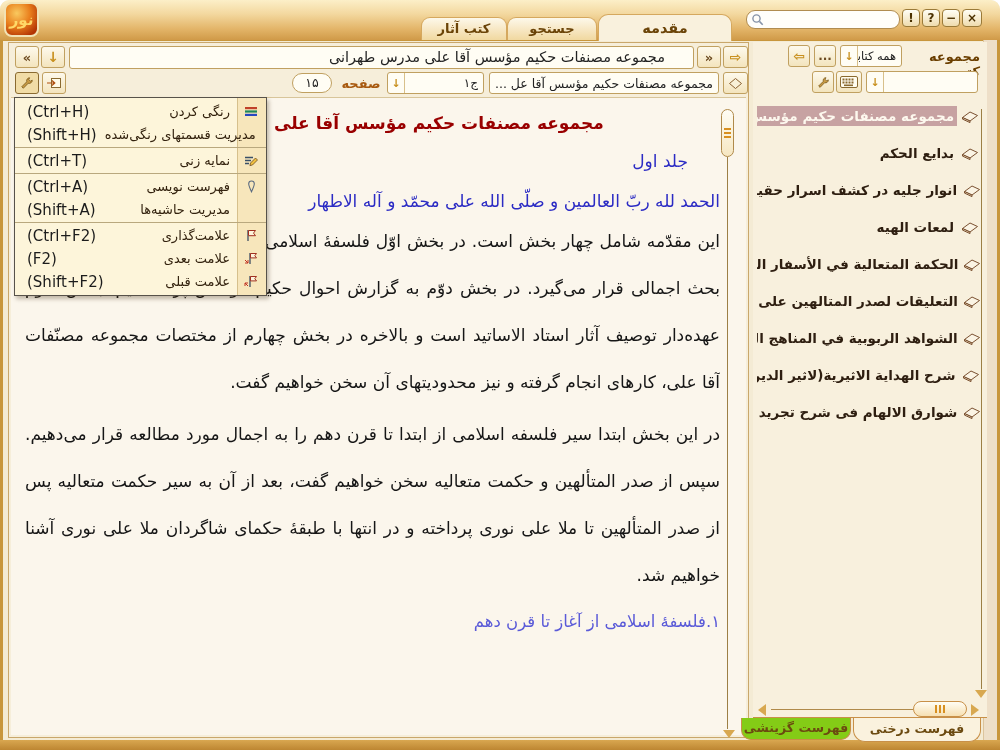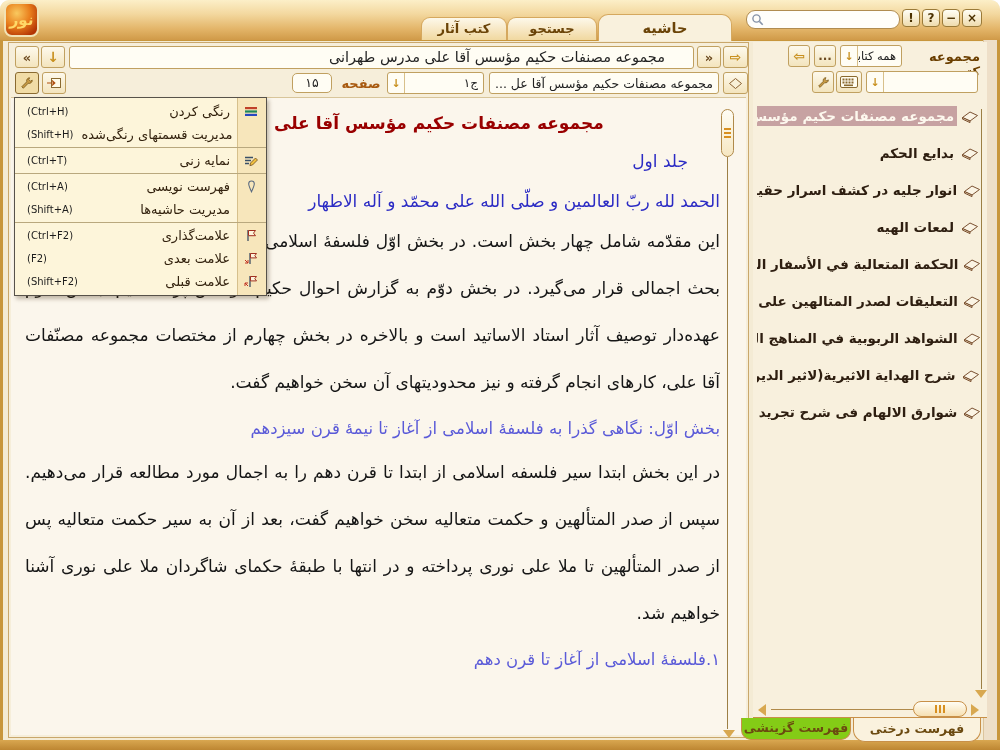--- a/index.html
+++ b/index.html
@@ -42,21 +42,21 @@
   .tbtn.pressed{background:#f1dca6;border-color:#8a6a30;}
   #title-field{position:absolute;left:60px;top:3px;width:625px;height:23px;box-sizing:border-box;
     background:#fffdf4;border:1px solid #c0a060;border-radius:3px;direction:rtl;text-align:right;
     font-size:14.5px;color:#222;padding:2px 28px 0 6px;white-space:nowrap;overflow:hidden;}
   .comboline{position:absolute;box-sizing:border-box;background:#fffdf4;border:1px solid #c0a060;
     border-radius:3px;display:flex;direction:rtl;align-items:center;}
   .combo-arrow{width:16px;height:100%;border-right:1px solid #d8c08a;display:flex;align-items:center;
     justify-content:center;color:#c8901f;font-weight:bold;font-size:11px;order:2;}
   .combo-text{flex:1;font-size:12px;color:#222;padding:0 5px;white-space:nowrap;overflow:hidden;text-align:right;}
   #page-num{position:absolute;left:283px;top:30px;width:40px;height:20px;box-sizing:border-box;
-    background:#fffdf4;border:1px solid #c0a060;border-radius:5px;text-align:center;font-size:12.5px;
+    background:#fffdf4;border:1px solid #c0a060;border-radius:10px;text-align:center;font-size:12.5px;
     color:#222;line-height:18px;}
   #page-label{position:absolute;left:328px;top:33px;width:48px;text-align:center;color:#a85a10;
     font-weight:bold;font-size:13px;direction:rtl;}
   
   #reader{position:absolute;left:2px;right:2px;top:54px;bottom:2px;background:#fbf6ec;border-top:1px solid #d8c59a;}
   #doc{position:absolute;left:14px;right:26px;top:0;bottom:4px;direction:rtl;overflow:hidden;font-size:17px;color:#161616;}
   .doc-title{text-align:center;color:#990000;font-weight:bold;font-size:17px;margin:15px 0 0;}
   .h-blue{color:#2b2bc4;margin-top:17px;line-height:23px;}
   .h-ind{padding-right:32px;}
   .h-violet{color:#5a5ad8;margin-top:8px;line-height:30px;font-size:16.5px;}
@@ -74,21 +74,21 @@
   .vthumb i{display:block;height:2px;margin:2px 2px 0;background:#d89020;}
   .vthumb i:first-child{margin-top:18px;}
   
   #tools-menu{position:absolute;left:14px;top:97px;width:253px;box-sizing:border-box;
     background:#fdf5da;border:1px solid #57524a;box-shadow:2px 3px 4px rgba(60,40,10,.3);
     direction:rtl;padding:2px 0;z-index:60;}
   #menu-iconcol{position:absolute;right:0;top:0;bottom:0;width:28px;background:#f7e6bb;border-left:1px solid #d6c08c;}
   .mi{height:23px;display:flex;align-items:center;position:relative;z-index:1;}
   .mi-ic{width:29px;display:flex;justify-content:center;align-items:center;}
   .mi-label{flex:1;font-size:13px;color:#33220e;padding-right:7px;text-align:right;white-space:nowrap;}
-  .mi-short{direction:ltr;font-size:10px;color:#1c1c1c;padding:0 8px 0 12px;}
+  .mi-short{direction:ltr;font-size:15px;color:#1c1c1c;padding:0 8px 0 12px;}
   .msep{height:1px;background:#b9a87e;margin:1px 0;position:relative;z-index:1;}
   
   #sidebar{position:absolute;left:753px;top:42px;width:234px;height:676px;background:#f8f0dd;
     border-bottom:1px solid #c89048;box-sizing:border-box;}
   .sb-label{position:absolute;direction:rtl;font-weight:bold;color:#6b3f00;font-size:13px;}
   #book-list{position:absolute;left:4px;top:62px;width:226px;}
   .bk{height:24px;margin-bottom:13px;display:flex;align-items:center;direction:rtl;}
   .bk-ic{width:26px;display:flex;justify-content:center;}
   .bk-label{font-size:13.5px;font-weight:bold;color:#2e1e10;padding:2px 3px;white-space:nowrap;overflow:hidden;}
   .bk.sel .bk-label{flex:1;background:#c7a2a2;color:#fdf8ee;}
@@ -112,21 +112,21 @@
 
 <div id="app">
 
   <div id="titlebar">
     <div id="logo">
         <span>نور</span>
       </div>
 
     <div class="tab inactive" id="tab-related">كتب آثار</div>
     <div class="tab inactive" id="tab-search">جستجو</div>
-    <div class="tab active" id="tab-display">حاشيه</div>
+    <div class="tab active" id="tab-display">مقدمه</div>
 
     <div id="search-box">
       <span style="display:flex;">
         <svg width="13" height="13">
             <circle cx="5.5" cy="5.5" r="3.6" fill="none" stroke="#8693a8" stroke-width="1.4"></circle>
             <path d="m8.4 8.4 3.3 3.3" stroke="#8693a8" stroke-width="1.6"></path>
           </svg>
       </span>
       <input value="" style="">
     </div>
@@ -179,21 +179,20 @@
           </svg>
       </span>
     </div>
 
     <div id="reader">
       <div id="doc">
         <div class="doc-title">مجموعه مصنفات حكيم مؤسس آقا على مدرس طهرانى</div>
         <div class="h-blue h-ind">جلد اول</div>
         <div class="h-blue">الحمد لله ربّ العالمين و صلّى الله على محمّد و آله الاطهار</div>
         <div class="para">اين مقدّمه شامل چهار بخش است. در بخش اوّل فلسفهٔ اسلامى از آغاز تا نيمهٔ قرن سيزدهم مورد بحث اجمالى قرار مى‌گيرد. در بخش دوّم به گزارش احوال حكيم مؤسس پرداخته‌ايم. بخش سوّم عهده‌دار توصيف آثار استاد الاساتيد است و بالاخره در بخش چهارم از مختصات مجموعه مصنّفات آقا على، كارهاى انجام گرفته و نيز محدوديتهاى آن سخن خواهيم گفت.</div>
-        <div class="h-violet">بخش اوّل: نگاهى گذرا به فلسفهٔ اسلامى از آغاز تا نيمهٔ قرن سيزدهم</div>
         <div class="para">در اين بخش ابتدا سير فلسفه اسلامى از ابتدا تا قرن دهم را به اجمال مورد مطالعه قرار مى‌دهيم. سپس از صدر المتألهين و حكمت متعاليه سخن خواهيم گفت، بعد از آن به سير حكمت متعاليه پس از صدر المتألهين تا ملا على نورى پرداخته و در انتها با طبقهٔ حكماى شاگردان ملا على نورى آشنا خواهيم شد.</div>
         <div class="h-violet">١.فلسفهٔ اسلامى از آغاز تا قرن دهم</div>
 
       </div>
     </div>
 
     <div class="tri up" style="left:714px;top:56px;"></div>
     <div class="vthumb" style="left:712px;top:66px;">
         <i></i>
         <i></i>

